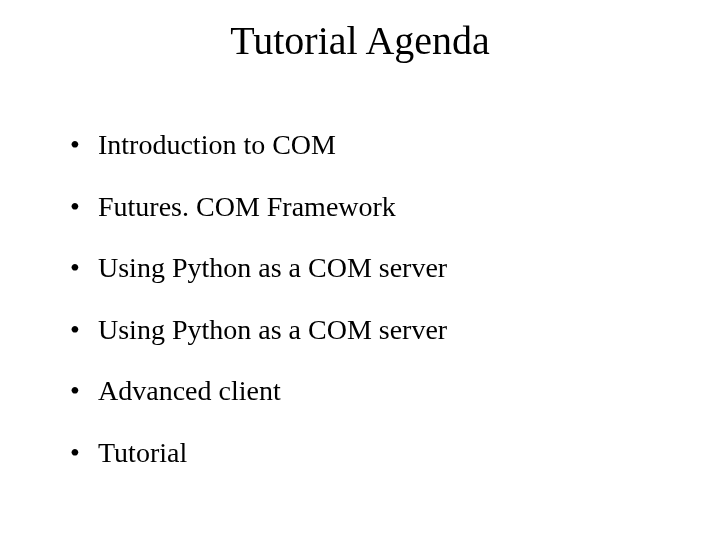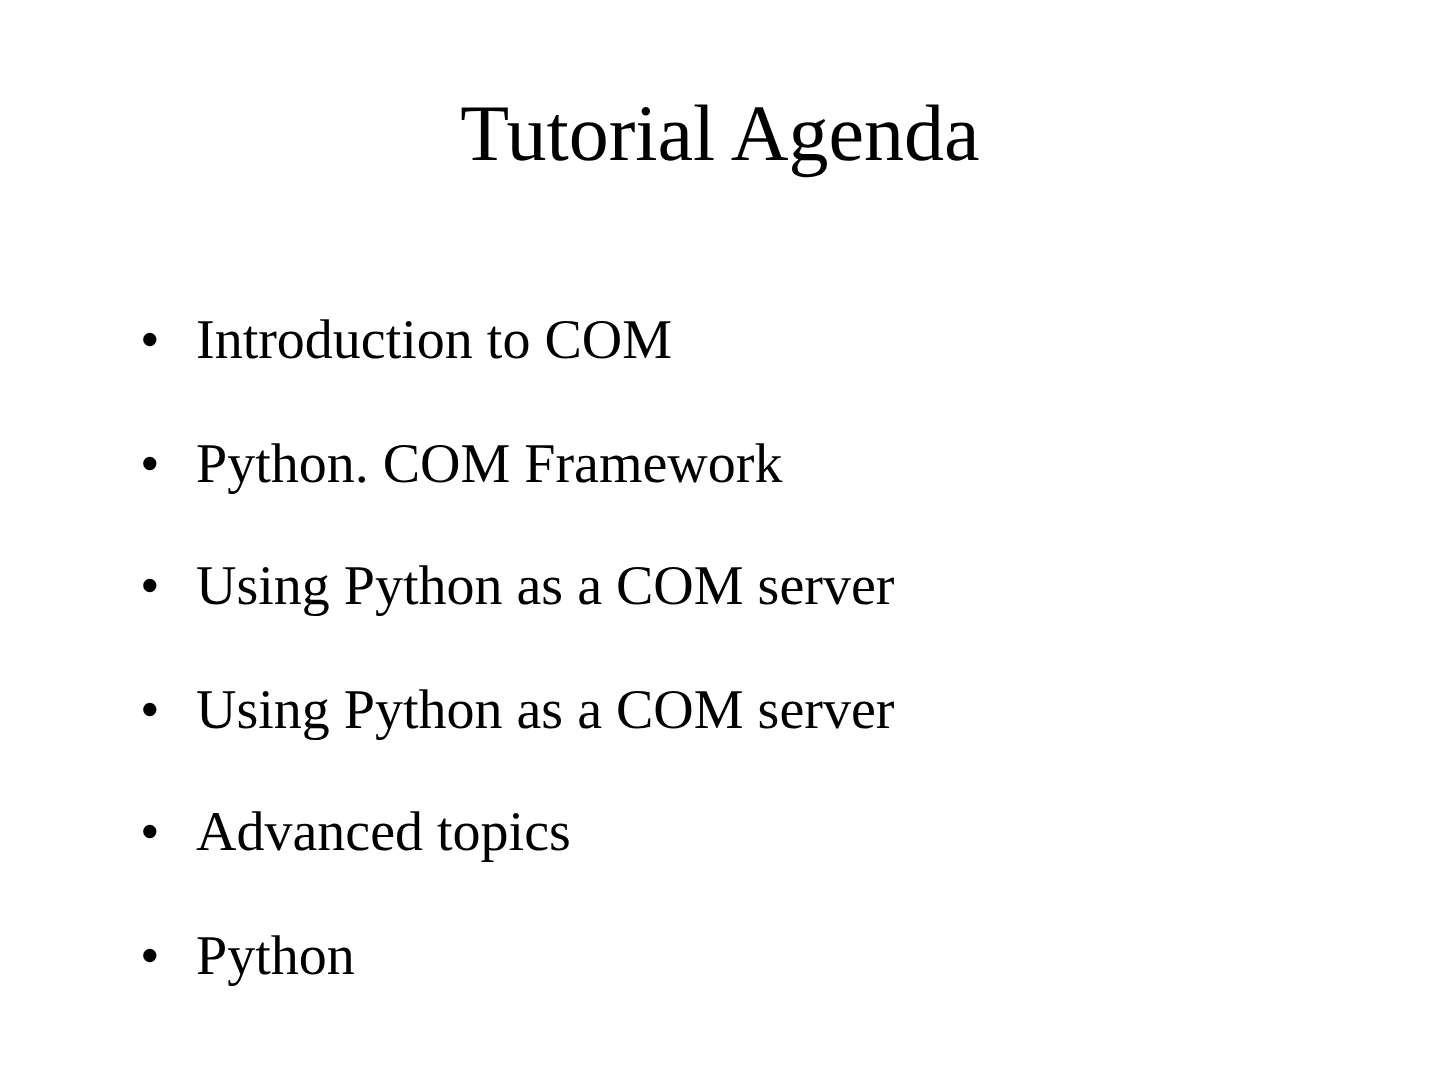--- a/index.html
+++ b/index.html
@@ -11,21 +11,21 @@
       width: 720px;
       height: 540px;
       background: #ffffff;
       font-family: "Times New Roman", Times, serif;
       color: #000000;
       overflow: hidden;
     }
     .slide {
       width: 100%;
       height: 100%;
-      padding: 38px 60px;
+      padding: 12px 60px;
     }
     .title {
       font-size: 40px;
       font-weight: normal;
       text-align: center;
       margin-bottom: 40px;
       margin-top: 5px;
     }
     .bullets {
       list-style: none;
@@ -52,32 +52,32 @@
 
 <div class="slide">
   <h1 class="title">Tutorial Agenda</h1>
   <ul class="bullets">
     <li>
       <span class="bullet-marker">•</span>
       <span class="bullet-text">Introduction to COM</span>
     </li>
     <li>
       <span class="bullet-marker">•</span>
-      <span class="bullet-text">Python. COM Framework</span>
+      <span class="bullet-text">Futures. COM Framework</span>
     </li>
     <li>
       <span class="bullet-marker">•</span>
       <span class="bullet-text">Using Python as a COM server</span>
     </li>
     <li>
       <span class="bullet-marker">•</span>
       <span class="bullet-text">Using Python as a COM server</span>
     </li>
     <li>
       <span class="bullet-marker">•</span>
-      <span class="bullet-text">Advanced topics</span>
+      <span class="bullet-text">Advanced client</span>
     </li>
     <li>
       <span class="bullet-marker">•</span>
-      <span class="bullet-text">Python</span>
+      <span class="bullet-text">Tutorial</span>
     </li>
   </ul>
 </div>
 
 </body></html>

